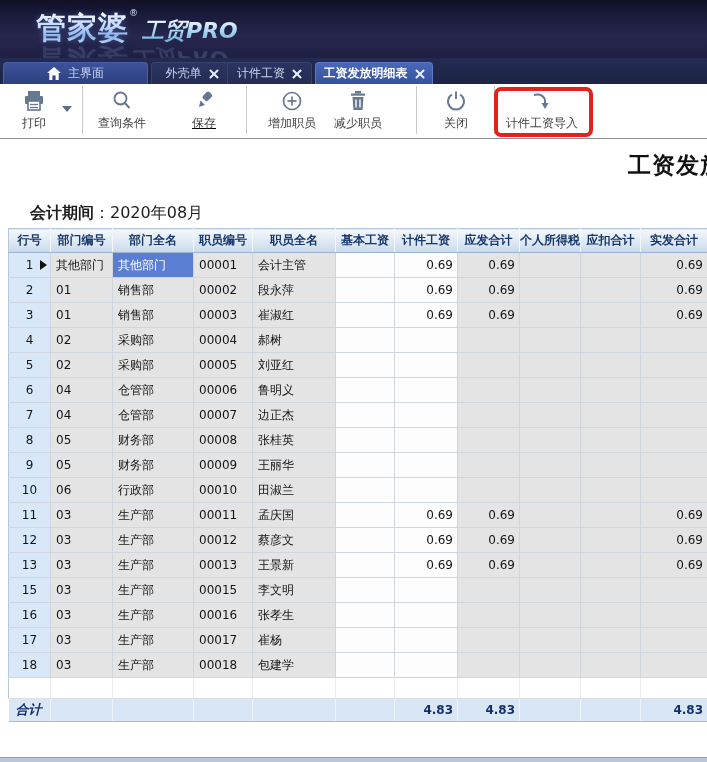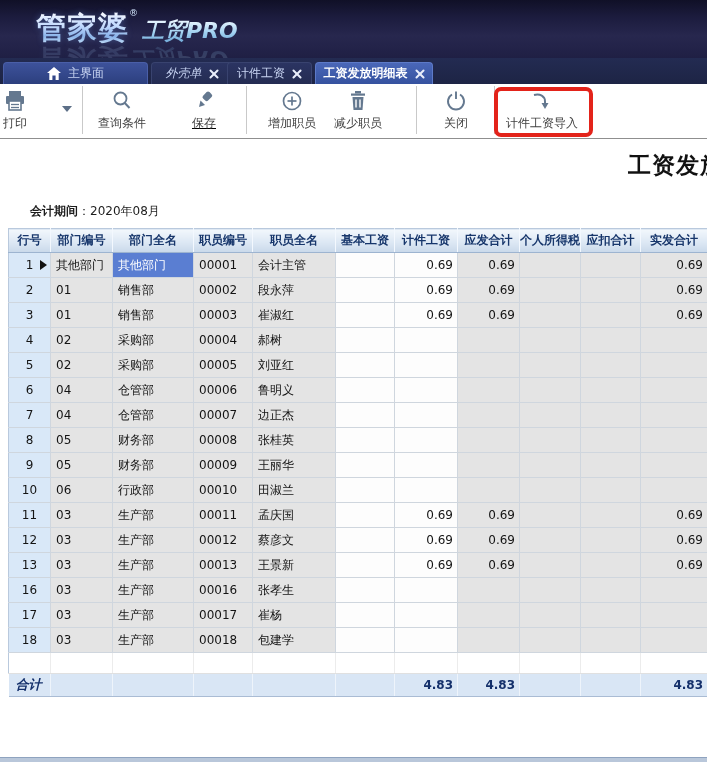--- a/index.html
+++ b/index.html
@@ -50,21 +50,21 @@
   .tsep { position:absolute; top:2px; width:1px; height:48px; background:#c9c9c9; }
   .drop { position:absolute; top:22px; width:0; height:0;
     border-left:5px solid transparent; border-right:5px solid transparent;
     border-top:6px solid #5c6f87; cursor:pointer; }
   .hibox { position:absolute; left:494px; top:87px; width:99px; height:50px;
     border:4px solid #e3231a; border-radius:7px; pointer-events:none; }
 
   
   .page-title { position:absolute; left:628px; top:150px; font-size:23px; font-weight:bold;
     color:#111; white-space:nowrap; letter-spacing:1px; }
-  .period { position:absolute; left:30px; top:203px; font-size:12px; color:#1d1d1d; }
+  .period { position:absolute; left:30px; top:203px; font-size:16px; color:#1d1d1d; }
   .period b { font-weight:bold; }
 
   
   .grid { position:absolute; left:8px; top:228px; width:619px; }
   table { border-collapse:collapse; table-layout:fixed; width:699px; font-size:12px; }
   th { height:24px; font-weight:bold; color:#17366b; text-align:center; overflow:hidden;
     white-space:nowrap; background:linear-gradient(180deg,#f2f7fc 0%,#dde8f4 55%,#c9d9ea 100%);
     border-right:1px solid #f3f8fe; border-bottom:1px solid #9db4d0; border-top:1px solid #b9c9dd; }
   th:first-child { border-left:1px solid #b9c9dd; }
   td { height:25px; overflow:hidden; white-space:nowrap; color:#141414;
@@ -101,36 +101,36 @@
     </div>
   </div>
 
   <div class="tabbar">
     <div class="tab tab-home">
       <svg class="home-ic" viewBox="0 0 14 13">
         <path d="M7 0 L14 6 L11.7 6 L11.7 13 L8.6 13 L8.6 8.6 L5.4 8.6 L5.4 13 L2.3 13 L2.3 6 L0 6 Z" fill="#ffffff"></path>
       </svg>
       <span>主界面</span>
     </div>
-    <div class="tab tab-plain" style="left:151px;width:82px;font-style:italic;">
+    <div class="tab tab-plain" style="left:151px;width:82px;">
       <span>外壳单</span>
       <span class="x"></span>
     </div>
     <div class="tab tab-plain" style="left:227px;width:85px;">
       <span>计件工资</span>
       <span class="x"></span>
     </div>
     <div class="tab tab-active" style="left:315px;width:118px;">
       <span>工资发放明细表</span>
       <span class="x"></span>
     </div>
   </div>
 
   <div class="toolbar">
-    <div class="tbtn" style="left:3px;align-items:flex-end;">
+    <div class="tbtn" style="left:22px;align-items:flex-end;">
       <svg width="24" height="22" viewBox="0 0 24 22">
         <rect x="6" y="1" width="12" height="5" fill="#64788f"></rect>
         <rect x="3" y="6" width="18" height="8" rx="1" fill="#64788f"></rect>
         <rect x="6" y="11" width="12" height="9" fill="#fff" stroke="#64788f" stroke-width="1.6"></rect>
         <line x1="8" y1="14.5" x2="16" y2="14.5" stroke="#64788f" stroke-width="1.3"></line>
         <line x1="8" y1="17.5" x2="16" y2="17.5" stroke="#64788f" stroke-width="1.3"></line>
       </svg>
       <span class="lab">打印</span>
     </div>
     <div class="drop" style="left:62px;"></div>
@@ -392,20 +392,33 @@
             <td class="c-text">00013</td>
             <td class="c-text">王景新</td>
             <td class="c-num c-white"></td>
             <td class="c-num c-white">0.69</td>
             <td class="c-num">0.69</td>
             <td class="c-num"></td>
             <td class="c-num"></td>
             <td class="c-num">0.69</td>
           </tr>
           <tr>
+            <td class="c-rowno">15</td>
+            <td class="c-text">03</td>
+            <td class="c-text">生产部</td>
+            <td class="c-text">00015</td>
+            <td class="c-text">李文明</td>
+            <td class="c-num c-white"></td>
+            <td class="c-num c-white"></td>
+            <td class="c-num"></td>
+            <td class="c-num"></td>
+            <td class="c-num"></td>
+            <td class="c-num"></td>
+          </tr>
+          <tr>
             <td class="c-rowno">16</td>
             <td class="c-text">03</td>
             <td class="c-text">生产部</td>
             <td class="c-text">00016</td>
             <td class="c-text">张孝生</td>
             <td class="c-num c-white"></td>
             <td class="c-num c-white"></td>
             <td class="c-num"></td>
             <td class="c-num"></td>
             <td class="c-num"></td>

